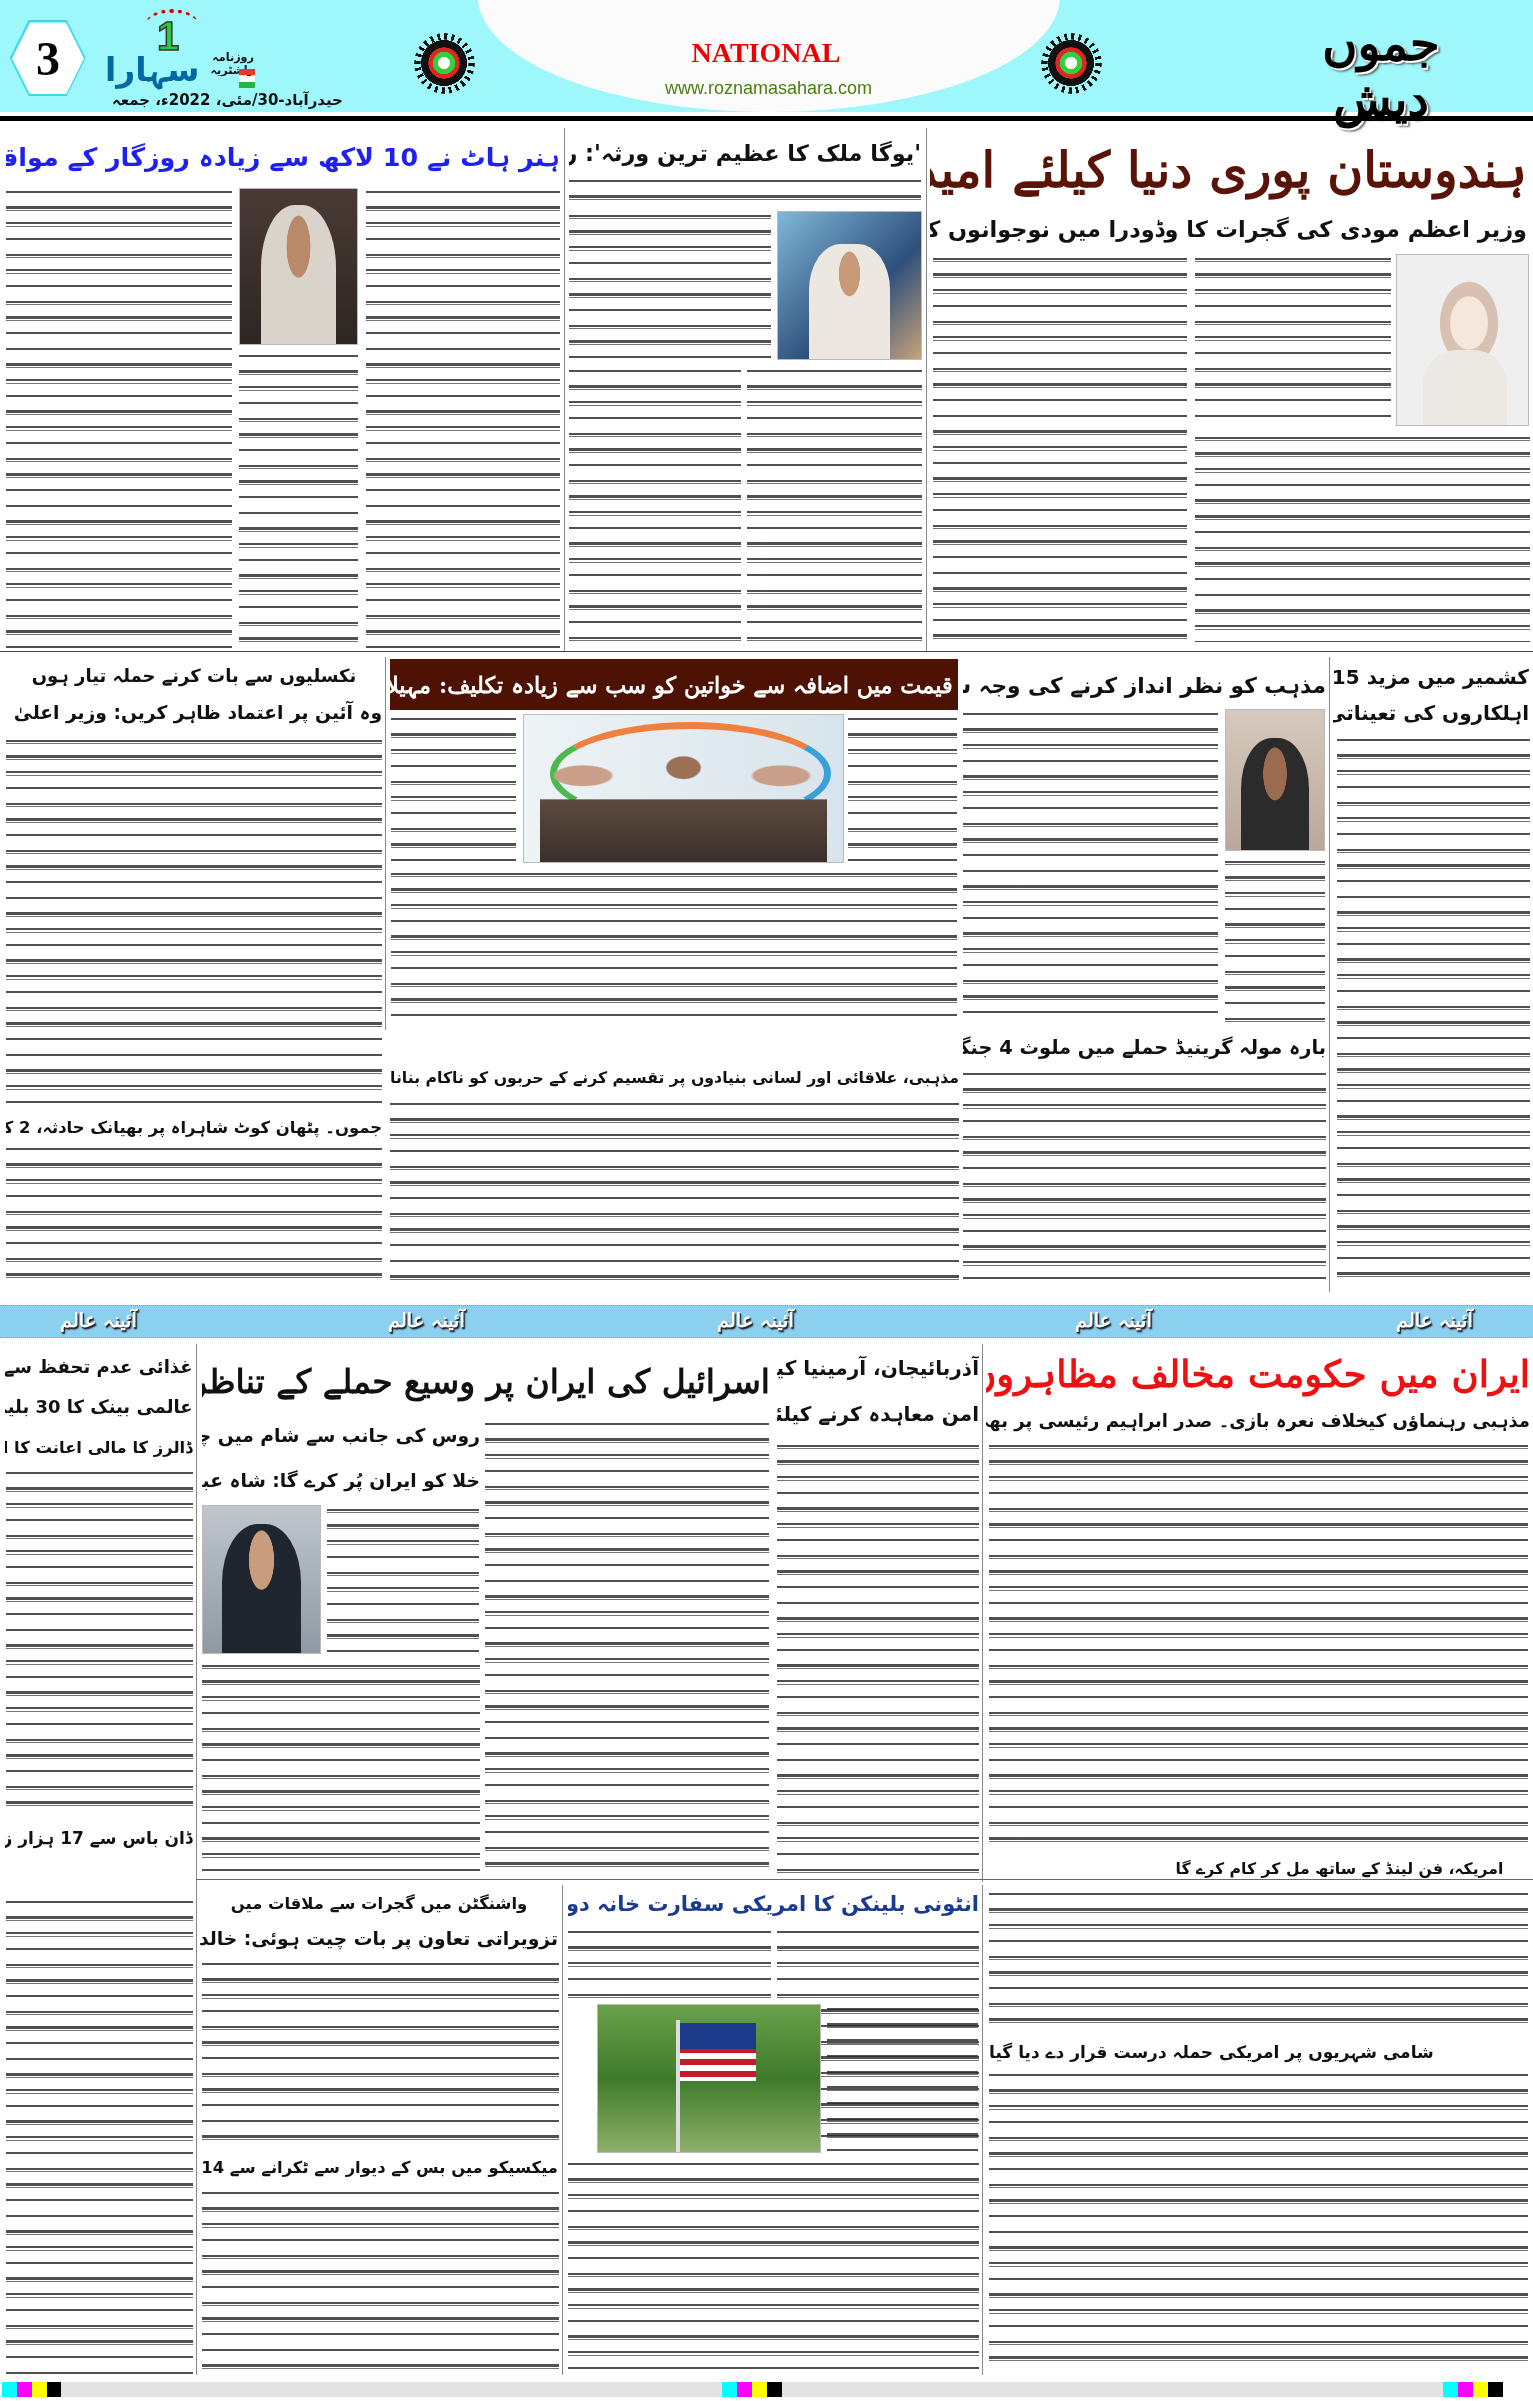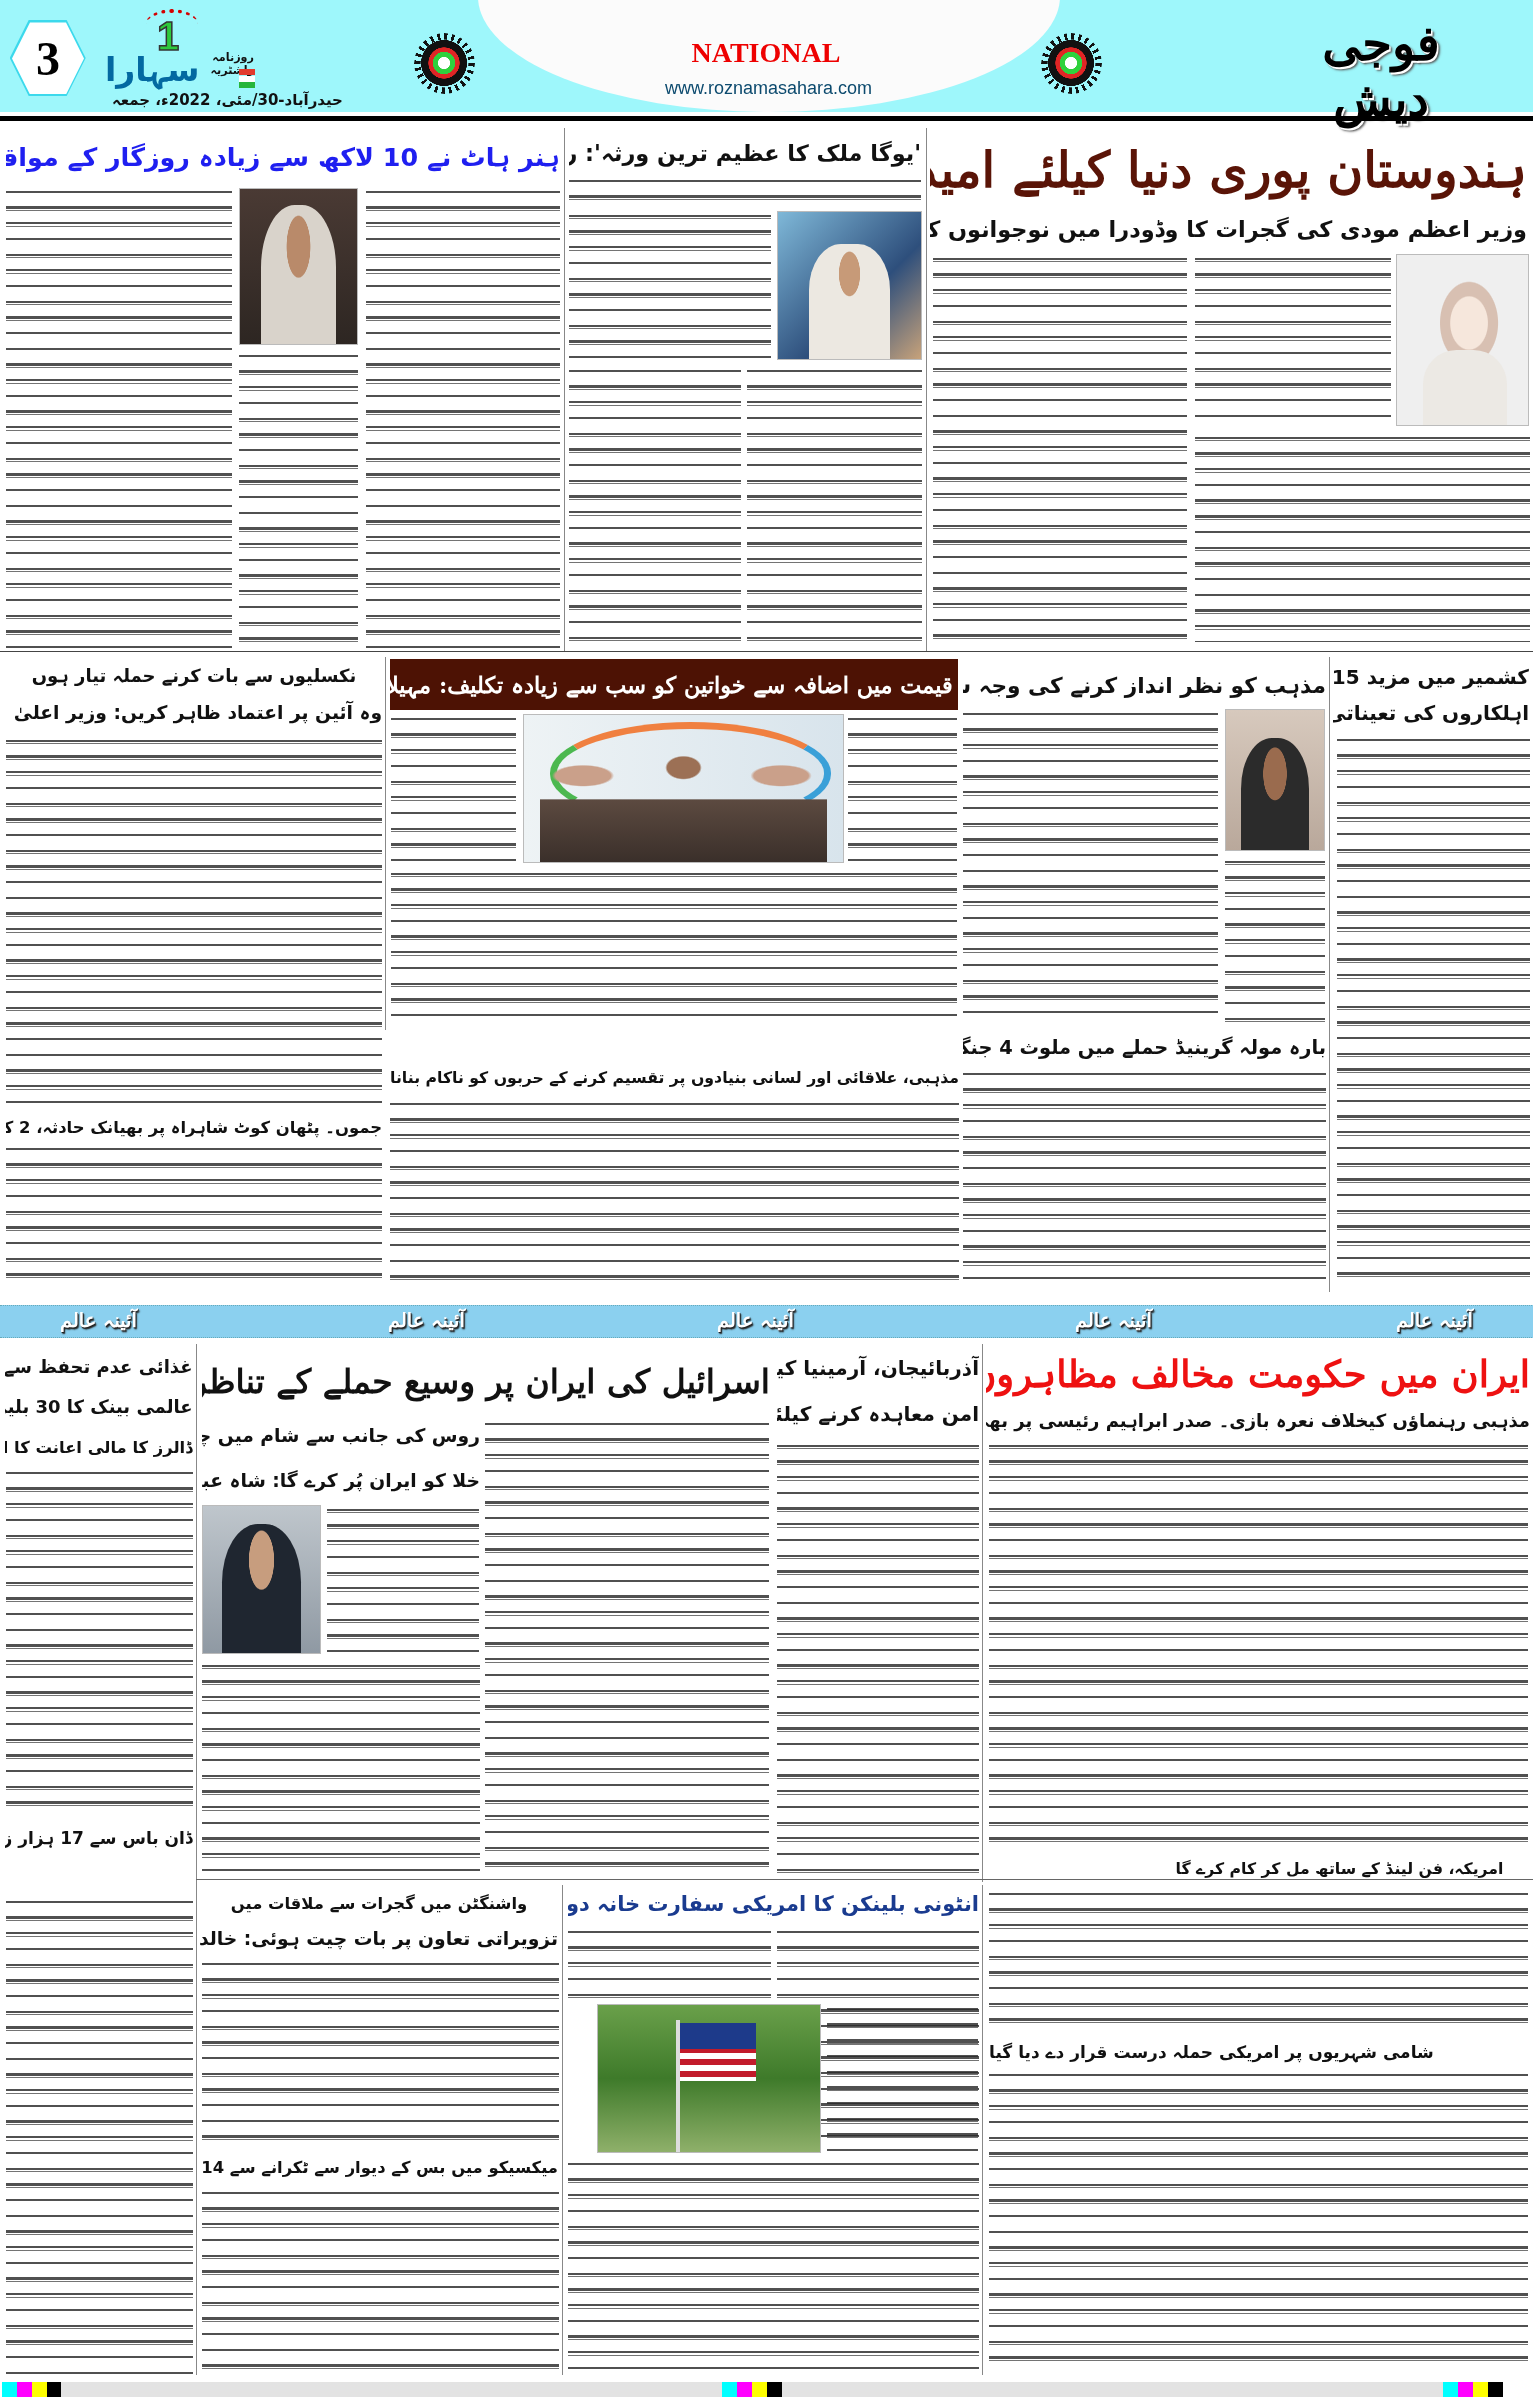--- a/index.html
+++ b/index.html
@@ -19,21 +19,21 @@
   #logo-flag { position: absolute; left: 134px; top: 63px; width: 16.4px; height: 19.4px; }
   #logo-flag i { display: block; height: 6px; margin-bottom: 0.7px; }
   #dateline { position: absolute; left: 112px; top: 91px; font: bold 15px "DejaVu Sans", sans-serif; direction: rtl; }
   .sunburst { position: absolute; width: 52px; height: 52px; border-radius: 50%;
     background: radial-gradient(circle, #ffffff 0 16%, #2fd13d 17% 30%, #e02525 31% 42%, #111 43% 62%, transparent 63%); }
   .sunburst::after { content: ""; position: absolute; inset: -4.5px; border-radius: 50%;
     background: repeating-conic-gradient(#111 0 6deg, transparent 6deg 15deg);
     -webkit-mask: radial-gradient(circle, transparent 0 55%, #000 56% 72%, transparent 73%);
             mask: radial-gradient(circle, transparent 0 55%, #000 56% 72%, transparent 73%); }
   #national { position: absolute; left: 665px; top: 37px; width: 202px; text-align: center; font: bold 28px "Liberation Serif", serif; color: #ee0000; }
-  #site-url { position: absolute; left: 665px; top: 78px; width: 202px; text-align: left; font: 18px "Liberation Sans", sans-serif; color: #0c4a6e; }
+  #site-url { position: absolute; left: 665px; top: 78px; width: 202px; text-align: left; font: 18px "Liberation Sans", sans-serif; color: #4d7c0f; }
   #section-title { position: absolute; left: 1299px; top: 15px; width: 164px; text-align: center; font: bold 48px "DejaVu Serif", serif; color: #000; text-shadow: 1.5px 1.5px 0 #fff, 3px 3px 2.2px #555; direction: rtl; }
   #mast-rule { position: absolute; left: 0; top: 116px; width: 1534px; height: 4.5px; background: #000; }
 
   
   .hl { position: absolute; direction: rtl; white-space: nowrap; overflow: hidden; font-family: "DejaVu Sans", sans-serif; font-weight: bold; }
   .hl-brown { color: #5a1407; font-family: "DejaVu Serif", serif; }
   .hl-blue { color: #1f1ff0; }
   .hl-red { color: #ee1111; font-family: "DejaVu Serif", serif; }
   .hl-black { color: #111; }
   .banner { background: #4d1204; color: #fff; display: flex; align-items: center; justify-content: center; }
@@ -97,21 +97,21 @@
         <i style="background:#27b53a"></i>
     </div>
   </div>
   <div id="dateline">حیدرآباد-30/مئی، 2022ء، جمعہ</div>
 
   <div class="sunburst" style="left:418px;top:37px"></div>
   <div class="sunburst" style="left:1045px;top:37px"></div>
 
   <div id="national">NATIONAL</div>
   <div id="site-url">www.roznamasahara.com</div>
-  <div id="section-title">فوجی دیش</div>
+  <div id="section-title">جموں دیش</div>
 </header>
 <div id="mast-rule"></div>
 
 <article>
   <div class="hl hl-brown" style="left:930px;top:133px;width:597px;height:75px;font-size:49px;line-height:75px;text-align:center">ہندوستان پوری دنیا کیلئے امید کی کرن</div>
   <div class="hl hl-black" style="left:930px;top:211px;width:597px;height:36px;font-size:22.4px;line-height:36px;text-align:center">وزیر اعظم مودی کی گجرات کا وڈودرا میں نوجوانوں کے کیمپ سے ورچوئل خطاب</div>
   <div class="photo ph-modi" style="left:1396px;top:254px;width:133px;height:172px"></div>
   <div class="col" style="left:1195px;top:254px;width:196px;height:172px"></div>
   <div class="col" style="left:933px;top:254px;width:254px;height:388px"></div>
   <div class="col" style="left:1195px;top:433px;width:335px;height:209px"></div>

